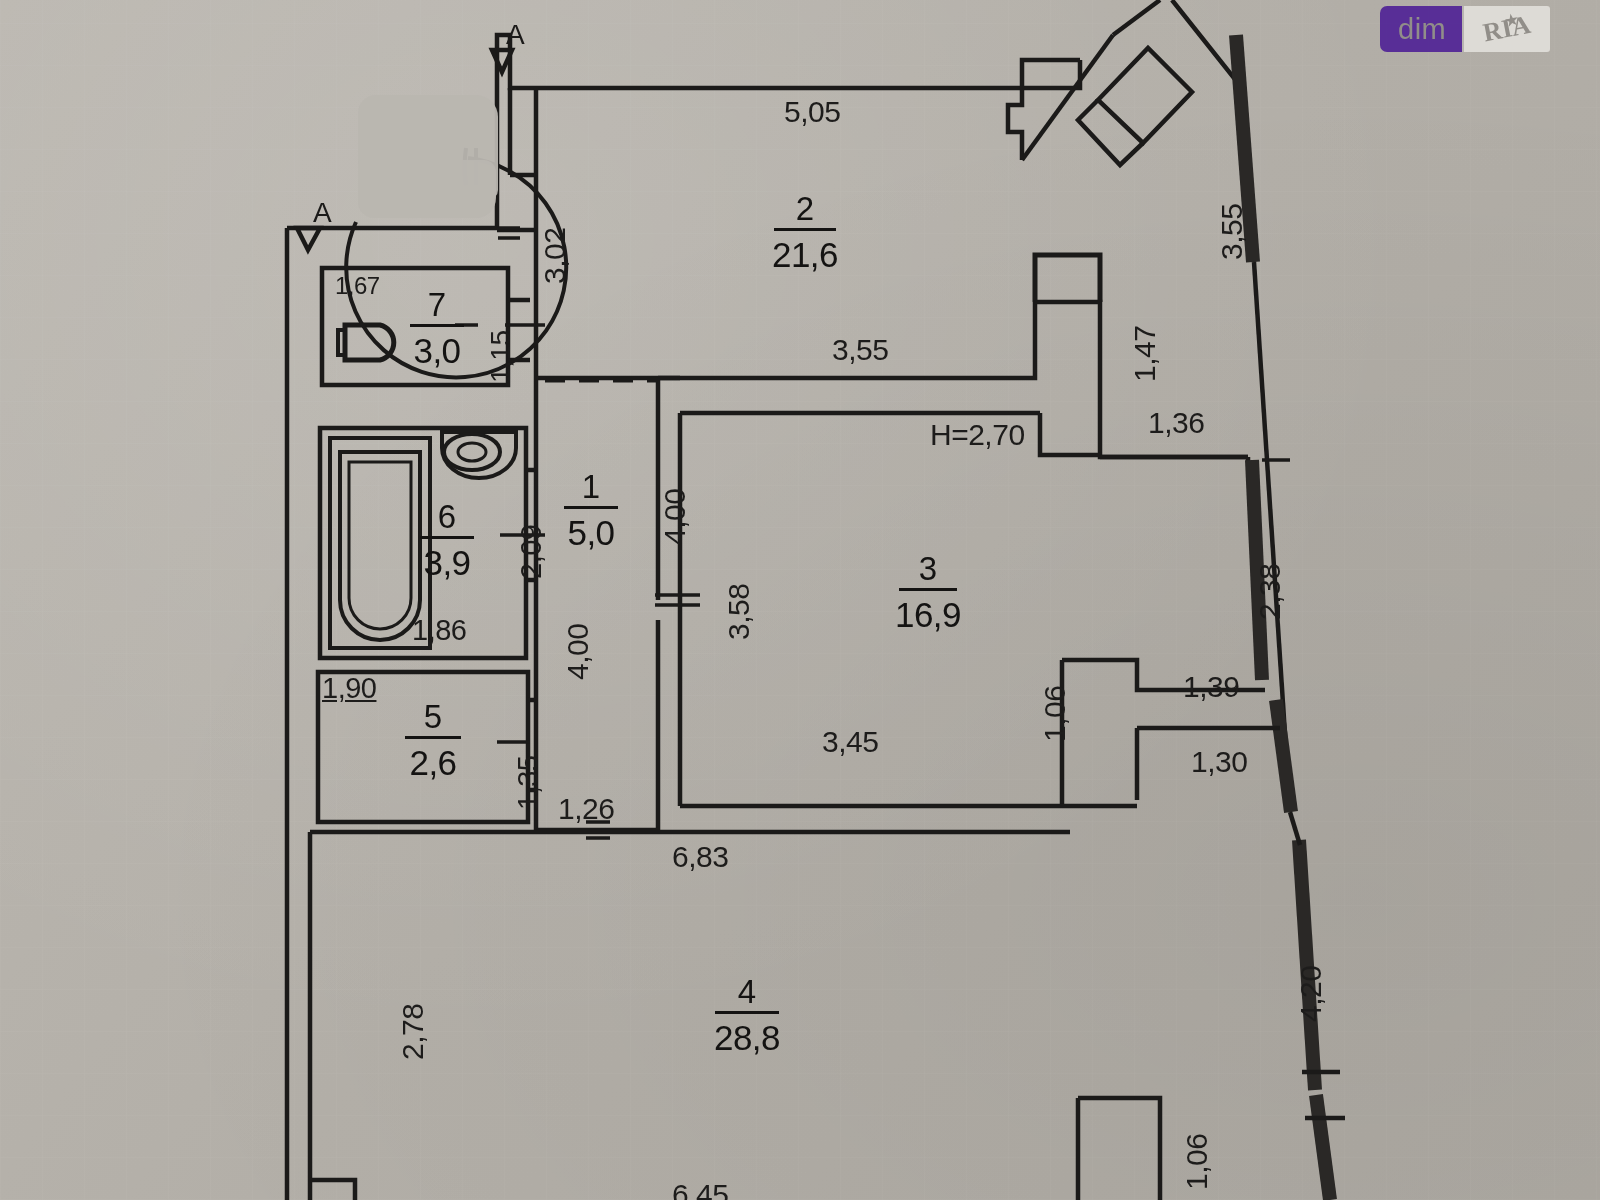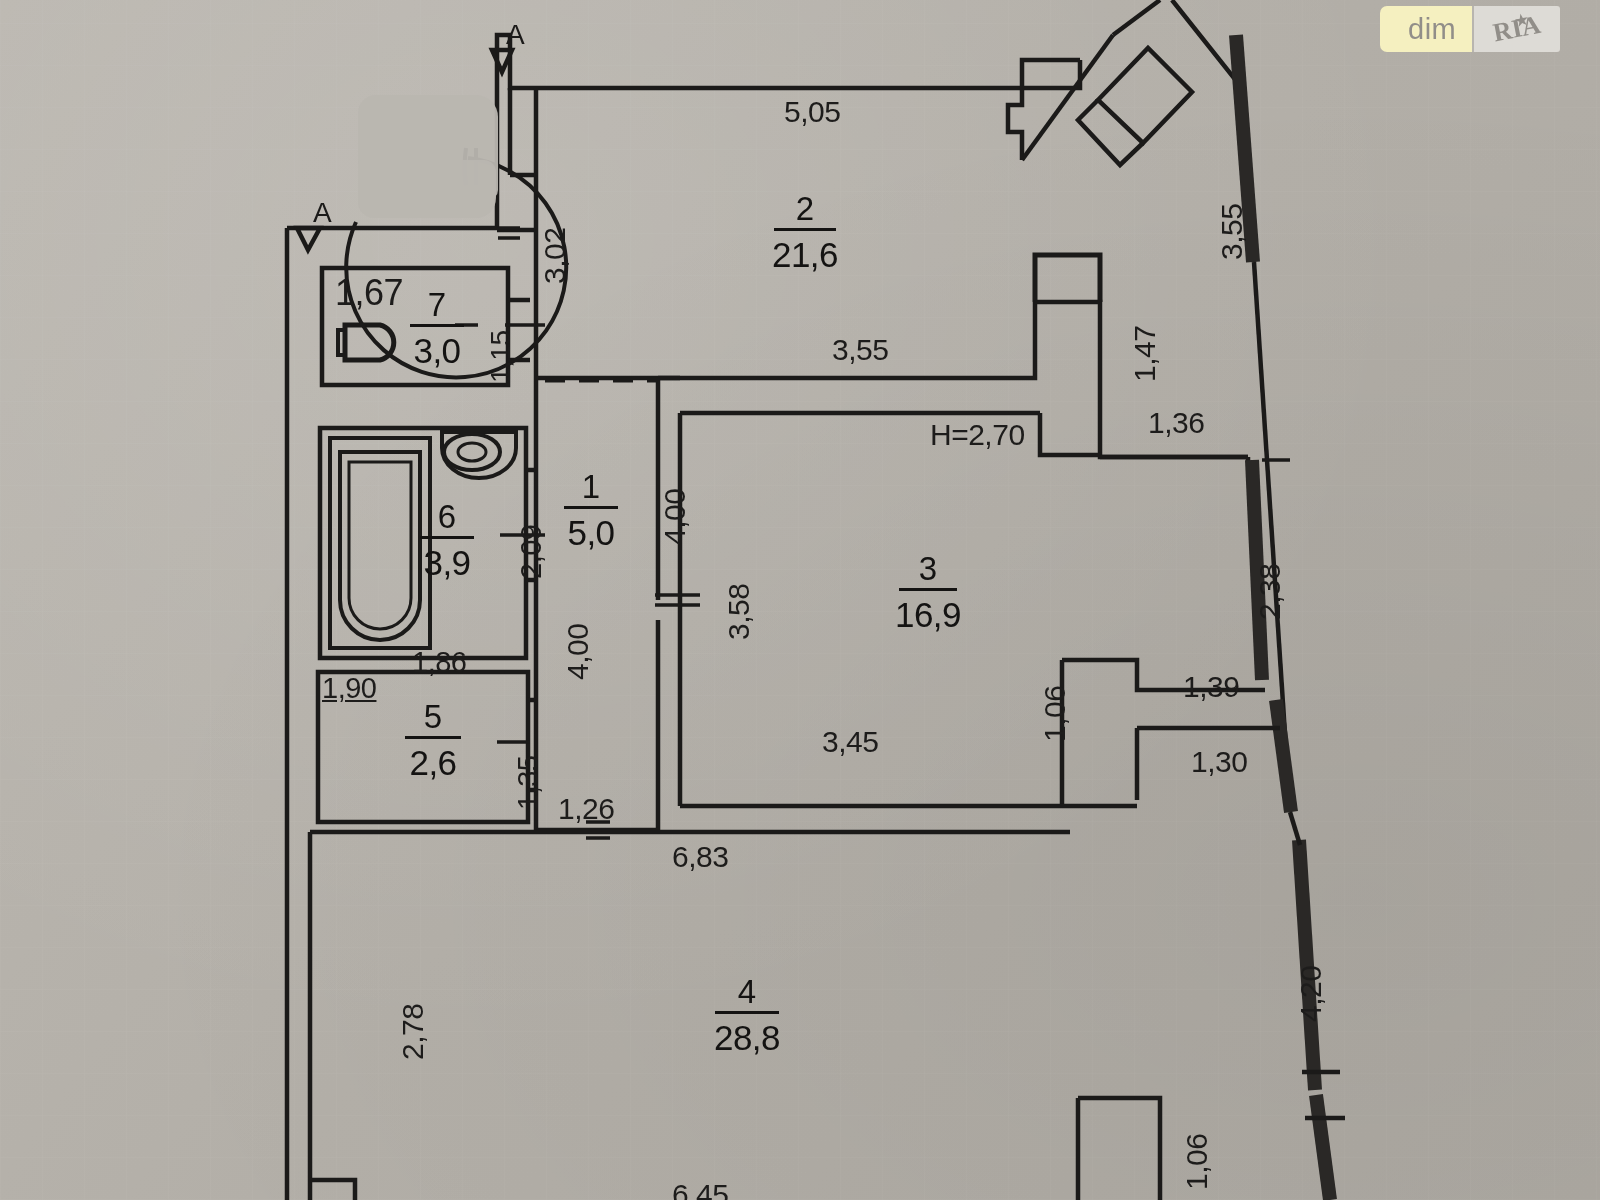--- a/index.html
+++ b/index.html
@@ -41,25 +41,25 @@
   #watermark {
     position: absolute;
     left: 1380px;
     top: 6px;
     display: flex;
     align-items: stretch;
     height: 46px;
     filter: opacity(.88);
   }
   #watermark .wm-left {
-    background: #fef9c3;
+    background: #4c1d95;
     color: #8d8a85;
     font-size: 29px;
     letter-spacing: .5px;
-    padding: 2px 16px 2px 28px;
+    padding: 2px 16px 2px 18px;
     display: flex;
     align-items: center;
     border-radius: 7px 0 0 7px;
   }
   #watermark .wm-right {
     background: #e3e1dc;
     color: #8d8a85;
     width: 86px;
     display: flex;
     align-items: center;
@@ -288,24 +288,24 @@
 
 <div class="roomlabel" style="left:700px; top:975px; width:94px;">
   <span class="rnum">4</span>
   <span class="rbar" style="width:64px;"></span>
   <span class="rarea">28,8</span>
 </div>
 
 <div class="lbl" style="left:773px; top:95px;margin-left:11px;">5,05</div>
 <div class="lbl" style="left:832px; top:333px;">3,55</div>
 <div class="lbl vert" style="left:538px; top:284px;">3,02</div>
-<div class="lbl" style="left:335px; top:272px; font-size:36px;">1,67</div>
+<div class="lbl" style="left:335px; top:272px; font-size:24px;">1,67</div>
 <div class="lbl vert" style="left:485px; top:383px; font-size:28px;">1,15</div>
 <div class="lbl vert" style="left:515px; top:579px; font-size:29px;">2,09</div>
-<div class="lbl" style="left:412px; top:614px; font-size:29px;margin-top:32px;">1,86</div>
+<div class="lbl" style="left:412px; top:614px; font-size:29px;">1,86</div>
 <div class="lbl" style="left:322px; top:672px; font-size:29px;text-decoration:underline;">1,90</div>
 <div class="lbl vert" style="left:512px; top:810px; font-size:29px;">1,35</div>
 <div class="lbl vert" style="left:561px; top:680px;">4,00</div>
 <div class="lbl vert" style="left:658px; top:545px;">4,00</div>
 <div class="lbl" style="left:558px; top:792px;">1,26</div>
 <div class="lbl vert" style="left:722px; top:640px;">3,58</div>
 <div class="lbl" style="left:822px; top:725px;">3,45</div>
 <div class="lbl" style="left:672px; top:840px;">6,83</div>
 <div class="lbl vert" style="left:396px; top:1060px;">2,78</div>
 <div class="lbl" style="left:672px; top:1178px;">6,45</div>

